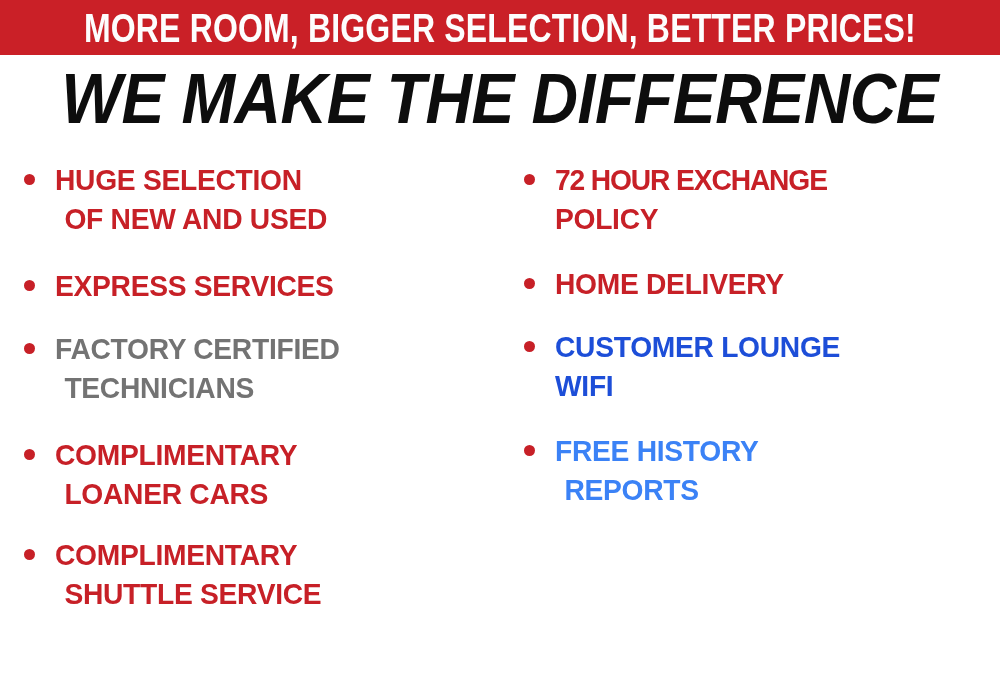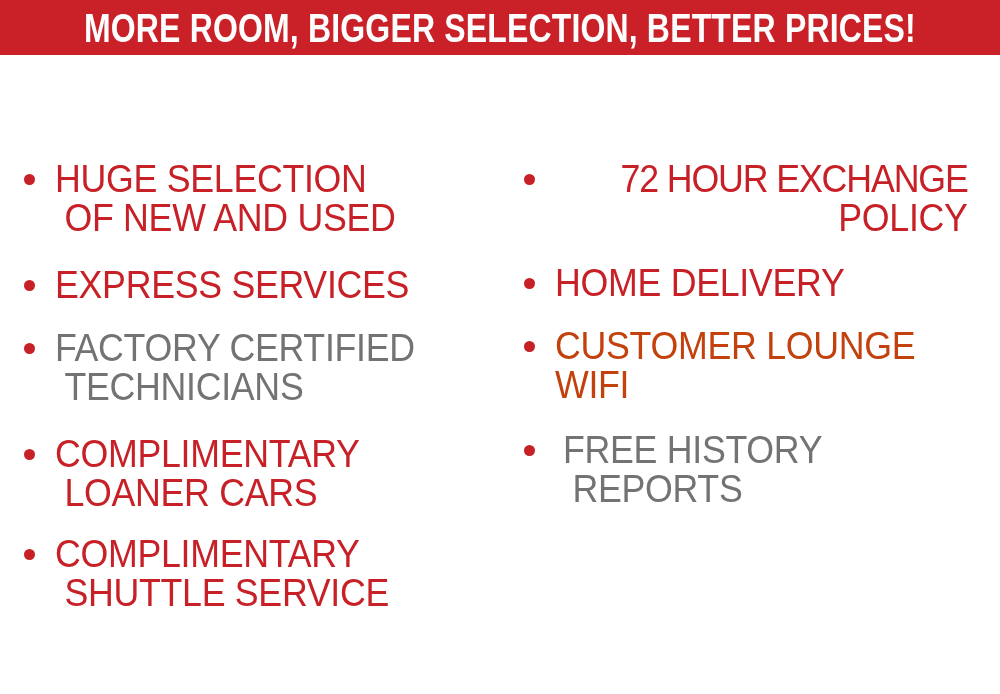--- a/index.html
+++ b/index.html
@@ -95,22 +95,22 @@
     left: 10px;
     top: 14px;
     width: 11px;
     height: 11px;
     border-radius: 50%;
     background: #c72027;
   }
   .bullet-lines {
     color: #c72027;
     font-family: "Liberation Sans", sans-serif;
-    font-weight: normal;
-    font-size: 38px;
+    font-weight: bold;
+    font-size: 30px;
     line-height: 39px;
     letter-spacing: -0.3px;
   }
   .bullet-lines .ln {
     display: block;
     white-space: nowrap;
     transform: scaleX(0.94);
     transform-origin: left center;
   }
   .bullet-lines .ln.indent {
@@ -119,35 +119,38 @@
   .bullet-lines .ln.tight {
     letter-spacing: -1.2px;
   }
 
   
   .col-left  .bullet-item:nth-child(1) { margin-bottom: 28px; }
   .col-left  .bullet-item:nth-child(2) { margin-bottom: 24px; }
   .col-left  .bullet-item:nth-child(3) { margin-bottom: 28px; }
   .col-left  .bullet-item:nth-child(4) { margin-bottom: 22px; }
 
-  .col-right .bullet-item:nth-child(1) { margin-bottom: 26px; text-align: right; }
+  .col-right .bullet-item:nth-child(1) { margin-bottom: 26px; }
   .col-right .bullet-item:nth-child(2) { margin-bottom: 24px; margin-top: 16px; }
   .col-right .bullet-item:nth-child(3) { margin-bottom: 26px; }
   .col-right .bullet-item:nth-child(4) { margin-bottom: 24px; }
   .col-right .bullet-item:nth-child(5) { margin-bottom: 24px; }
 </style>
 </head>
 <body>
 
 <div id="poster" style="background: rgb(255, 255, 255);">
 
   <div class="banner" style="background: rgb(202, 32, 39);">
     <span class="banner-text" style="color: rgb(253, 253, 253);">MORE ROOM, BIGGER SELECTION, BETTER PRICES!</span>
   </div>
 
+  <div class="headline">
+    <span class="headline-text" style="color: rgb(13, 13, 13);">WE MAKE THE DIFFERENCE</span>
+  </div>
 
   <div class="columns">
 
     <div class="col col-left">
 
       <div class="bullet-item">
         <span class="bullet-dot" style="background: rgb(199, 32, 39);"></span>
         <div class="bullet-lines" style="color: rgb(199, 32, 39);">
           <span class="ln">HUGE SELECTION</span>
           <span class="ln indent">OF NEW AND USED</span>
@@ -199,31 +202,31 @@
 
       <div class="bullet-item">
         <span class="bullet-dot" style="background: rgb(199, 32, 39);"></span>
         <div class="bullet-lines" style="color: rgb(199, 32, 39);">
           <span class="ln">HOME DELIVERY</span>
         </div>
       </div>
 
       <div class="bullet-item">
         <span class="bullet-dot" style="background: rgb(199, 32, 39);"></span>
-        <div class="bullet-lines" style="color: #c2410c;">
+        <div class="bullet-lines" style="color: #1d4ed8;">
           <span class="ln">CUSTOMER LOUNGE</span>
           <span class="ln">WIFI</span>
         </div>
       </div>
 
 
 
       <div class="bullet-item">
         <span class="bullet-dot" style="background: rgb(199, 32, 39);"></span>
-        <div class="bullet-lines" style="color: #737373; margin-left: 8px;">
+        <div class="bullet-lines" style="color: #3b82f6;">
           <span class="ln">FREE HISTORY</span>
           <span class="ln indent">REPORTS</span>
         </div>
       </div>
 
     </div>
 
   </div>
 
 </div>

